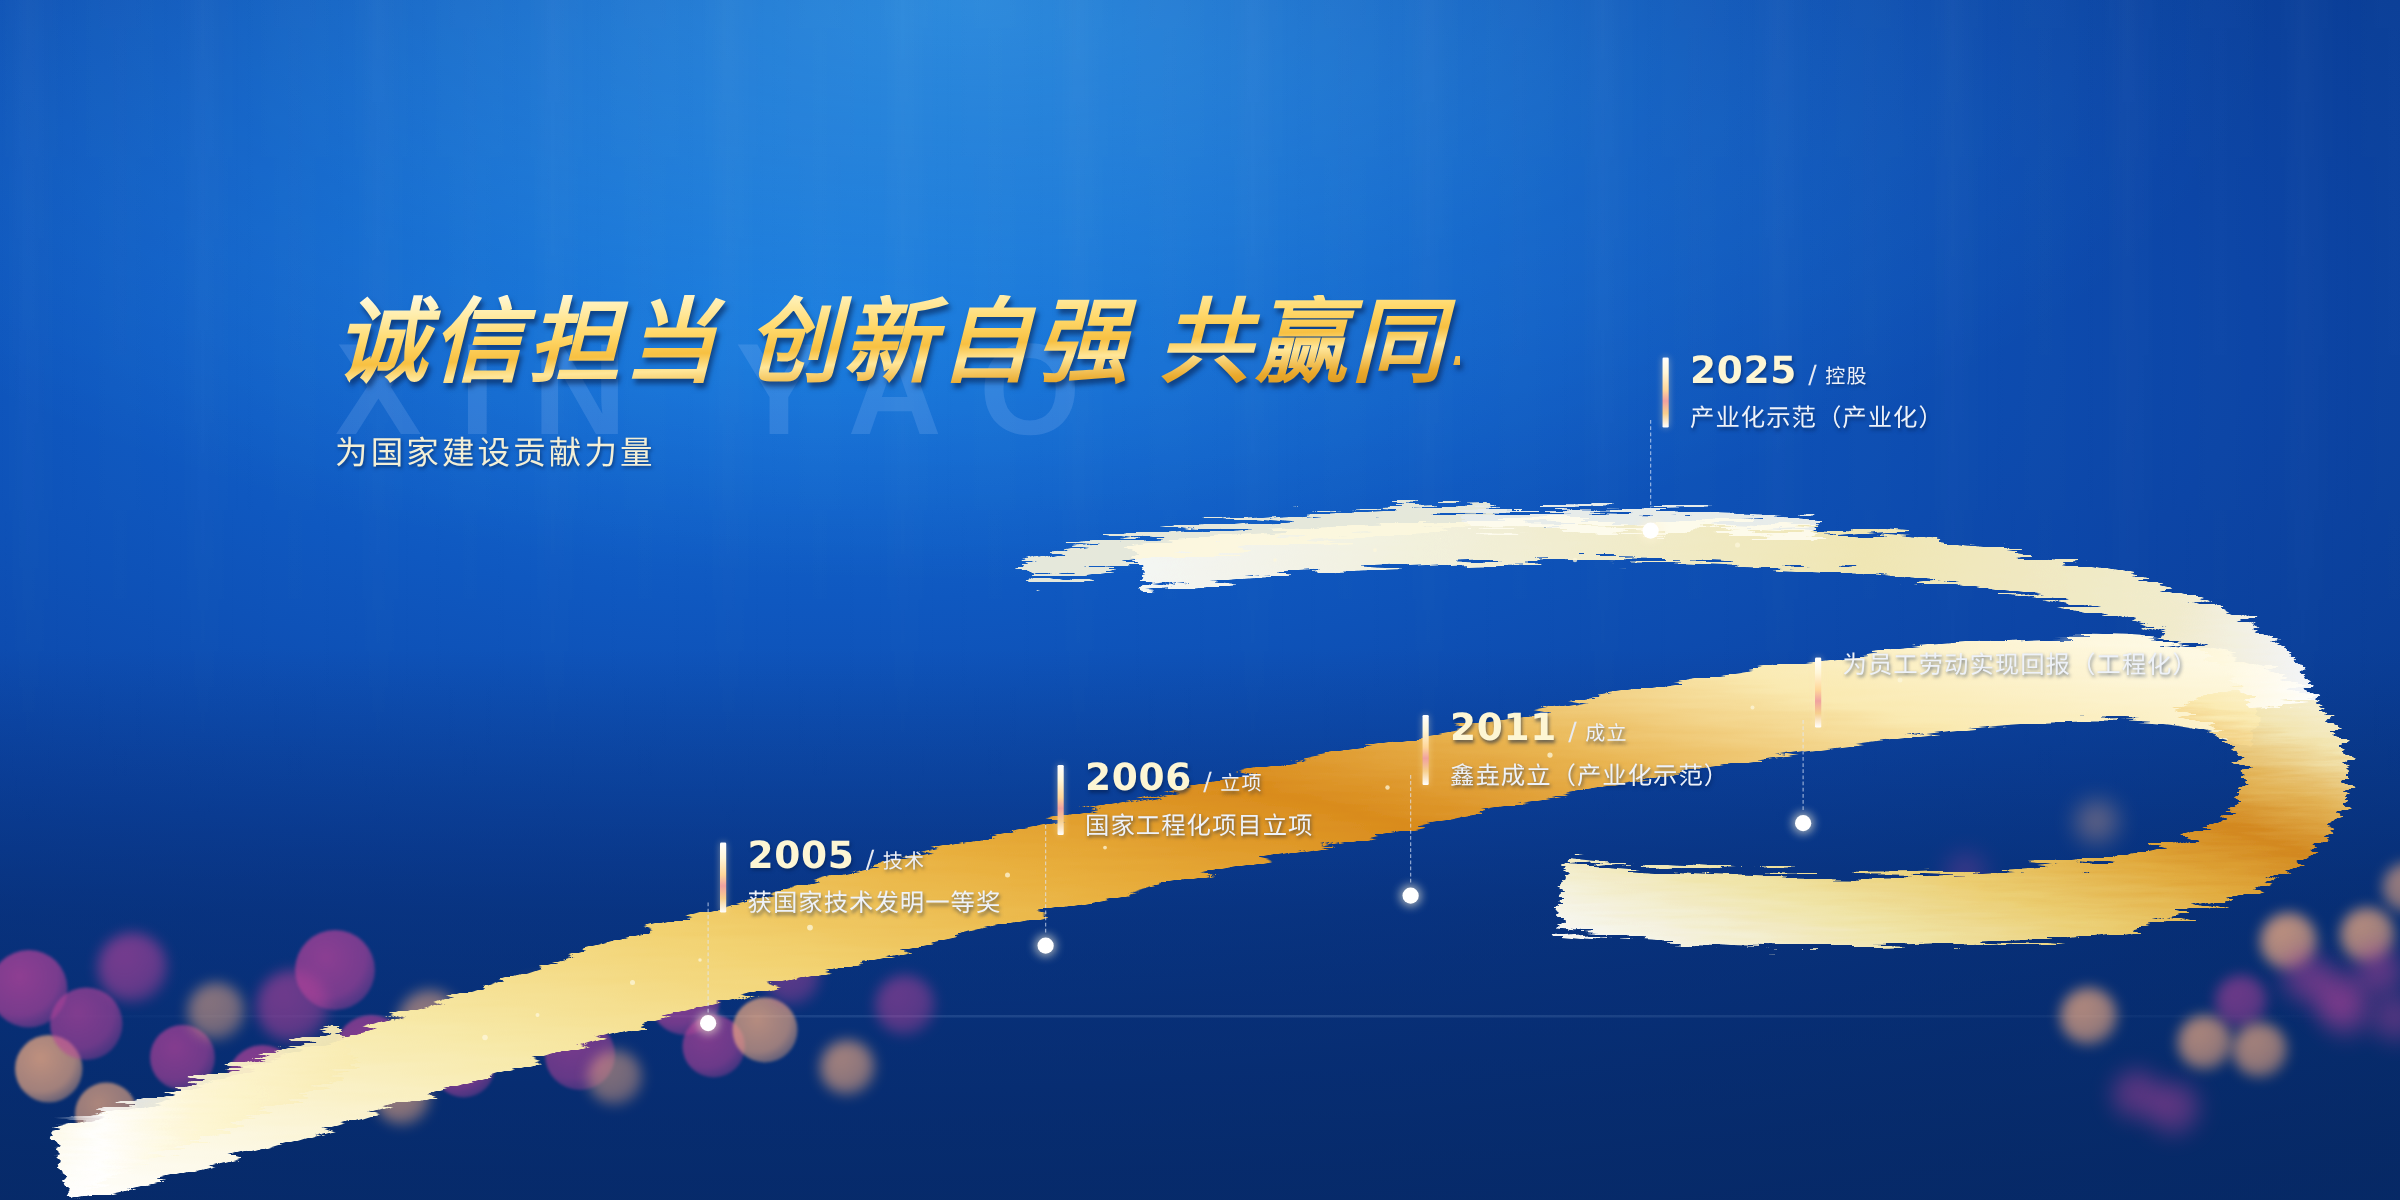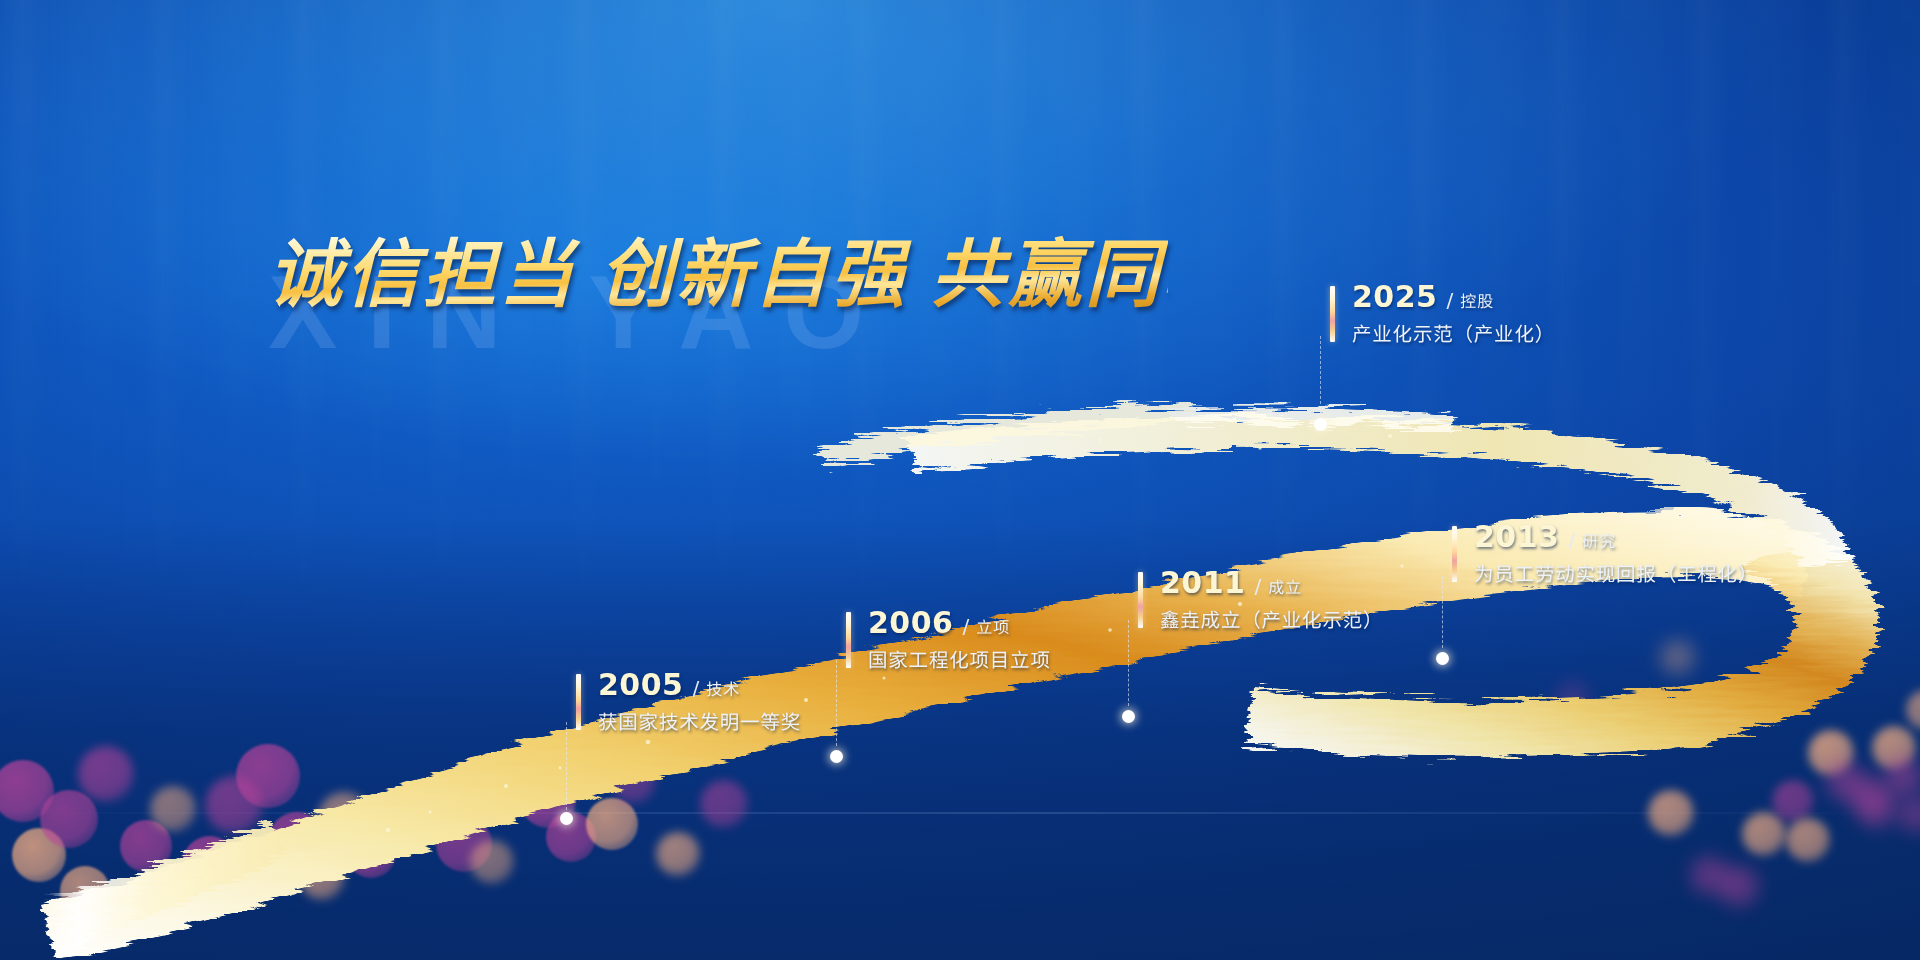--- a/index.html
+++ b/index.html
@@ -60,21 +60,21 @@
     font-size:104px;letter-spacing:30px;font-weight:700;
     color:rgba(175,210,255,.17);
     font-family:"Liberation Sans","DejaVu Sans",sans-serif;
     white-space:nowrap;line-height:1;
     user-select:none;
   }
   .headline{
     position:relative;
     font-size:74px;line-height:1.06;font-weight:700;font-style:italic;
     letter-spacing:3px;white-space:nowrap;
-    font-family:Liberation Sans, sans-serif;
+    font-family:Liberation Serif, serif;
     background:linear-gradient(178deg,
         #fffbe6 0%,
         #ffeeae 16%,
         #ffd86a 36%,
         #f7c042 52%,
         #ffe79a 64%,
         #e9a82b 82%,
         #c98b1a 100%);
     -webkit-background-clip:text;background-clip:text;
     color:transparent;-webkit-text-fill-color:transparent;
@@ -301,20 +301,21 @@
         <circle cx="1100" cy="440" r="1.5"></circle>
       <circle cx="1390" cy="436" r="2.0"></circle>
         <circle cx="1020" cy="448" r="1.4"></circle>
     </g>
   </svg>
 
   <div class="headline-block">
     <div class="watermark">XIN YAO</div>
     <div class="headline">诚信担当 创新自强 共赢同享</div>
     <div class="subline-wrap">
+      <div class="subline">为国家建设贡献力量</div>
     </div>
   </div>
 
   <div id="timeline-layer">
       <div class="ms-line" style="left: 566px; top: 722px; height: 88px;"></div>
       <div class="ms-dot" style="left: 560px; top: 812px;"></div>
       <div class="milestone" style="left: 576px; top: 670px;">
         <div class="ms-bar"></div>
         <div class="ms-text">
           <div class="ms-head"><span class="ms-year">2005</span><span class="ms-sep">/</span><span class="ms-tag">技术</span></div>
@@ -337,21 +338,20 @@
         <div class="ms-text">
           <div class="ms-head"><span class="ms-year">2011</span><span class="ms-sep">/</span><span class="ms-tag">成立</span></div>
           <div class="ms-desc">鑫垚成立（产业化示范）</div>
         </div>
       </div>
       <div class="ms-line" style="left: 1442px; top: 576px; height: 72px;"></div>
       <div class="ms-dot" style="left: 1436px; top: 652px;"></div>
       <div class="milestone" style="left: 1452px; top: 522px;">
         <div class="ms-bar"></div>
         <div class="ms-text">
-          <div class="ms-head"><span class="ms-year">2013</span><span class="ms-sep">/</span><span class="ms-tag">研究</span></div>
           <div class="ms-desc">为员工劳动实现回报（工程化）</div>
         </div>
       </div>
       <div class="ms-line" style="left: 1320px; top: 336px; height: 78px;"></div>
       <div class="ms-dot" style="left: 1314px; top: 418px;"></div>
       <div class="milestone" style="left: 1330px; top: 282px;">
         <div class="ms-bar"></div>
         <div class="ms-text">
           <div class="ms-head"><span class="ms-year">2025</span><span class="ms-sep">/</span><span class="ms-tag">控股</span></div>
           <div class="ms-desc">产业化示范（产业化）</div>

